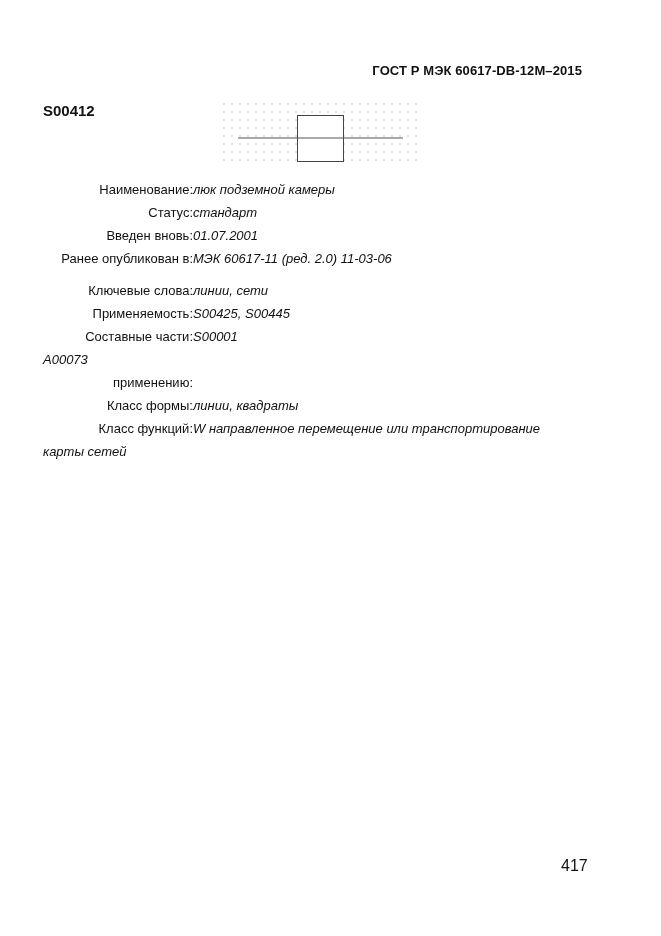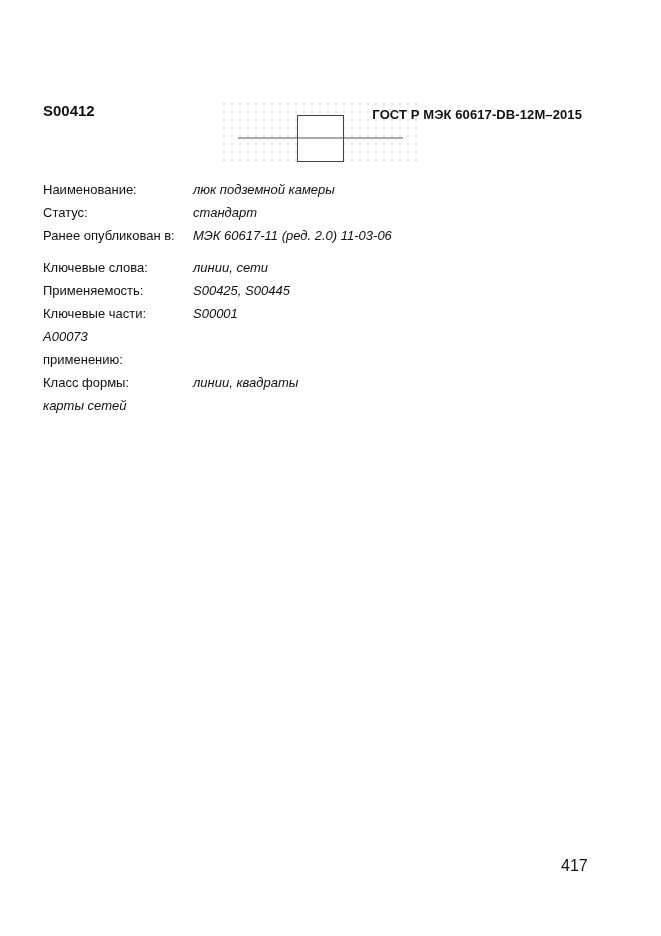--- a/index.html
+++ b/index.html
@@ -15,21 +15,20 @@
       font-family: "Liberation Sans", "DejaVu Sans", sans-serif;
       color: #111111;
     }
     .std-header {
       position: absolute;
       top: 63px;
       right: 79px;
       font-size: 13px;
       font-weight: bold;
       letter-spacing: 0.1px;
-      margin-top: 44px;
     }
     .symbol-code {
       position: absolute;
       left: 43px;
       top: 102px;
       font-size: 15px;
       font-weight: bold;
     }
     .symbol-figure {
       position: absolute;
@@ -40,20 +39,21 @@
     }
     .fields {
       position: absolute;
       left: 43px;
       top: 178px;
       font-size: 13px;
       line-height: 23px;
     }
     .row {
       display: flex;
+      text-align: right;
     }
     .row .label {
       width: 150px;
       flex: 0 0 150px;
     }
     .row .value {
       white-space: nowrap;
       font-style: italic;
     }
     .group-gap {
@@ -90,47 +90,55 @@
 <div class="fields">
   <div class="row">
     <span class="label">Наименование:</span>
     <span class="value">люк подземной камеры</span>
   </div>
   <div class="row">
     <span class="label">Статус:</span>
     <span class="value">стандарт</span>
   </div>
   <div class="row">
+    <span class="label">Введен вновь:</span>
+    <span class="value">01.07.2001</span>
+  </div>
+  <div class="row">
     <span class="label">Ранее опубликован в:</span>
     <span class="value">МЭК 60617-11 (ред. 2.0) 11-03-06</span>
   </div>
 
   <div class="group-gap"></div>
 
   <div class="row">
     <span class="label">Ключевые слова:</span>
     <span class="value">линии, сети</span>
   </div>
   <div class="row">
     <span class="label">Применяемость:</span>
     <span class="value">S00425, S00445</span>
   </div>
   <div class="row">
-    <span class="label">Ключевые части:</span>
+    <span class="label">Составные части:</span>
     <span class="value">S00001</span>
   </div>
   <div class="row">
     <span class="value">A00073</span>
   </div>
   <div class="row">
     <span class="label">применению:</span>
     <span class="value"></span>
   </div>
   <div class="row">
     <span class="label">Класс формы:</span>
     <span class="value">линии, квадраты</span>
   </div>
   <div class="row">
+    <span class="label">Класс функций:</span>
+    <span class="value">W направленное перемещение или транспортирование</span>
+  </div>
+  <div class="row">
     <span class="value">карты сетей</span>
   </div>
 </div>
 
 <div class="page-number">417</div>
 
 </body></html>

